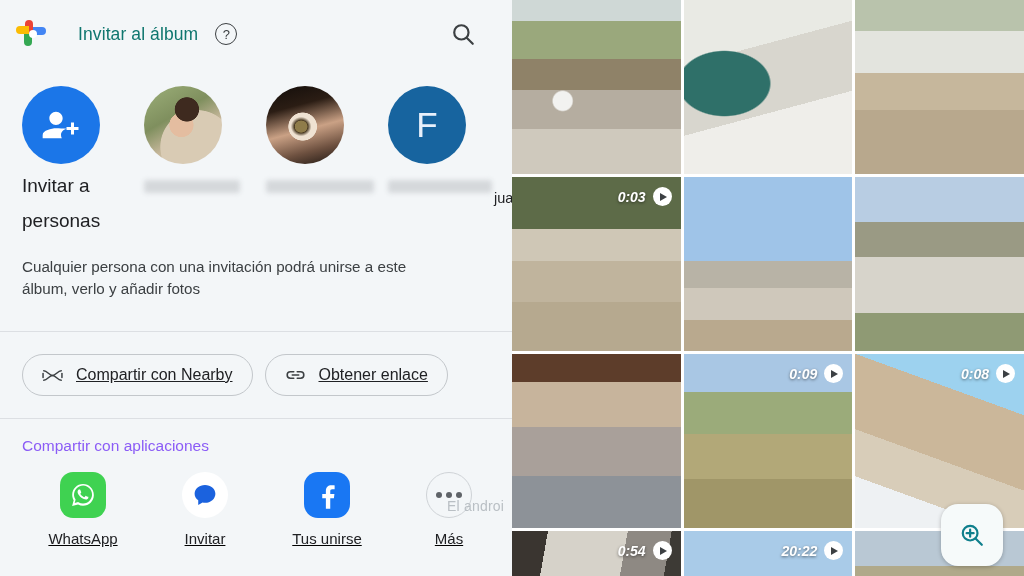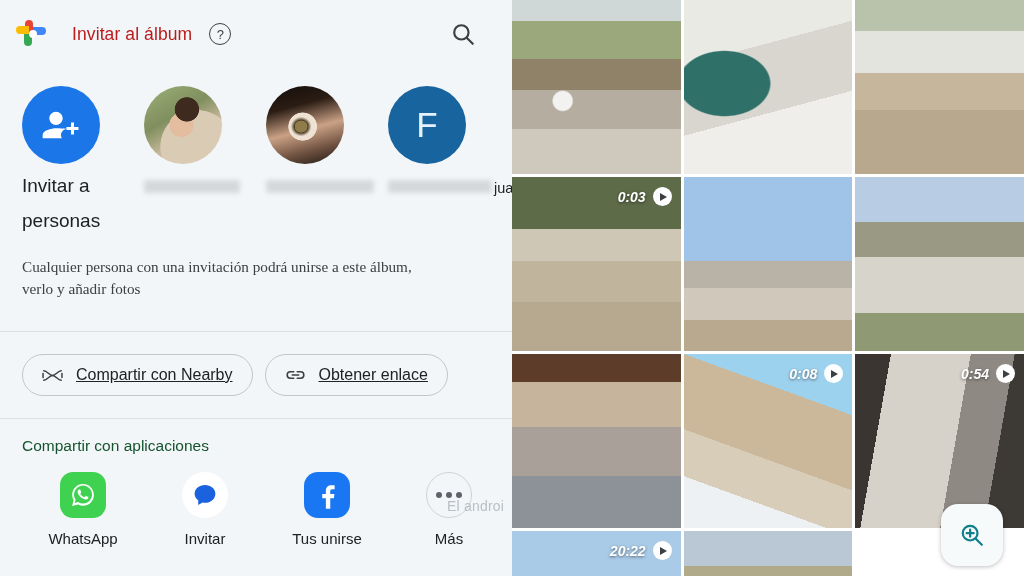--- a/index.html
+++ b/index.html
@@ -31,22 +31,22 @@
   .gphotos-logo { width: 30px; height: 30px; position: relative; flex: 0 0 30px; }
   .gphotos-logo span { position: absolute; display: block; }
   .pw-blue   { width: 13px; height: 8px;  left: 15px; top: 8px;  background: #4285f4; border-radius: 0 8px 8px 0; }
   .pw-red    { width: 8px;  height: 13px; left: 7px;  top: 1px;  background: #ea4335; border-radius: 8px 8px 0 0; }
   .pw-yellow { width: 13px; height: 8px;  left: -2px; top: 7px;  background: #fbbc04; border-radius: 8px 0 0 8px; }
   .pw-green  { width: 8px;  height: 13px; left: 6px;  top: 14px; background: #34a853; border-radius: 0 0 8px 8px; }
   .pw-core   { width: 8px;  height: 8px;  left: 11px; top: 11px; background: #ffffff; border-radius: 50%; }
 
   .header-title {
     font-size: 17.5px;
-    color: #b91c1c;
-    margin-left: 24px;
+    color: #0f766e;
+    margin-left: 30px;
     white-space: nowrap;
     letter-spacing: .1px;
   }
   .help-icon {
     width: 22px; height: 22px;
     margin-left: 17px;
     border: 1.9px solid #3c4043;
     border-radius: 50%;
     display: flex; align-items: center; justify-content: center;
     font-size: 13px; color: #3c4043; line-height: 1;
@@ -97,33 +97,32 @@
     height: 13px;
     width: 96px;
     margin-top: 16px;
     filter: blur(2.4px);
     overflow: hidden;
   }
   .person-name.redacted.w2 { width: 150px; }
   .person-name.redacted.w3 { width: 104px; }
   .name-tail {
     position: absolute;
-    left: 494px; top: 112px;
+    left: 494px; top: 122px;
     font-size: 14.5px; color: #202124;
     white-space: nowrap;
   }
 
   
   .desc {
     padding: 26px 24px 0 22px;
     font-size: 15.2px;
     line-height: 22px;
     color: #3c4043;
     max-width: 470px;
-    font-family: Liberation Serif, serif;
   }
   .divider { height: 1px; background: #dcdfe3; margin-top: 31px; }
 
   
   .chips { display: flex; gap: 12px; padding: 22px 0 0 22px; }
   .chip {
     height: 42px;
     border: 1px solid #c3c7cb;
     border-radius: 21px;
     background: transparent;
@@ -137,24 +136,24 @@
     white-space: nowrap;
     text-decoration: underline;
   }
   .chip svg { flex: 0 0 auto; }
   .divider2 { height: 1px; background: #dcdfe3; margin-top: 22px; }
 
   
   .apps-title {
     padding: 18px 0 0 22px;
     font-size: 15.5px;
-    color: #14532d;
+    color: #8b5cf6;
   }
   .apps-row { display: flex; padding: 16px 0 0 22px; }
-  .app { width: 122px; flex: 0 0 122px; display: flex; flex-direction: column; align-items: center; }
+  .app { width: 122px; flex: 0 0 122px; display: flex; flex-direction: column; align-items: center; text-decoration: underline; }
   .app-ic { width: 48px; height: 48px; display:flex; align-items:center; justify-content:center; }
   .app-label { margin-top: 11px; font-size: 15px; color: #202124; }
 
   .ic-whatsapp { width:46px; height:46px; border-radius:13px; background:#3fd251;
      display:flex; align-items:center; justify-content:center; }
   .ic-messages { width:46px; height:46px; border-radius:50%; background:#ffffff;
      display:flex; align-items:center; justify-content:center; }
   .ic-facebook { width:46px; height:46px; border-radius:14px; background:#1977f3;
      display:flex; align-items:center; justify-content:center; }
   .ic-more { width:46px; height:46px; border-radius:50%; border:1px solid #cfd3d7;
@@ -397,20 +396,27 @@
         <div class="img p5"></div>
       </div>
     <div class="cell">
         <div class="img p6"></div>
       </div>
 
     <div class="cell">
         <div class="img p7"></div>
       </div>
     <div class="cell">
+      <div class="img p8"></div>
+      <div class="badge">
+        <span>0:09</span>
+        <span class="play"></span>
+      </div>
+    </div>
+    <div class="cell">
       <div class="img p9"></div>
       <div class="badge">
         <span>0:08</span>
         <span class="play"></span>
       </div>
     </div>
 
     <div class="cell">
       <div class="img p10"></div>
       <div class="badge">

